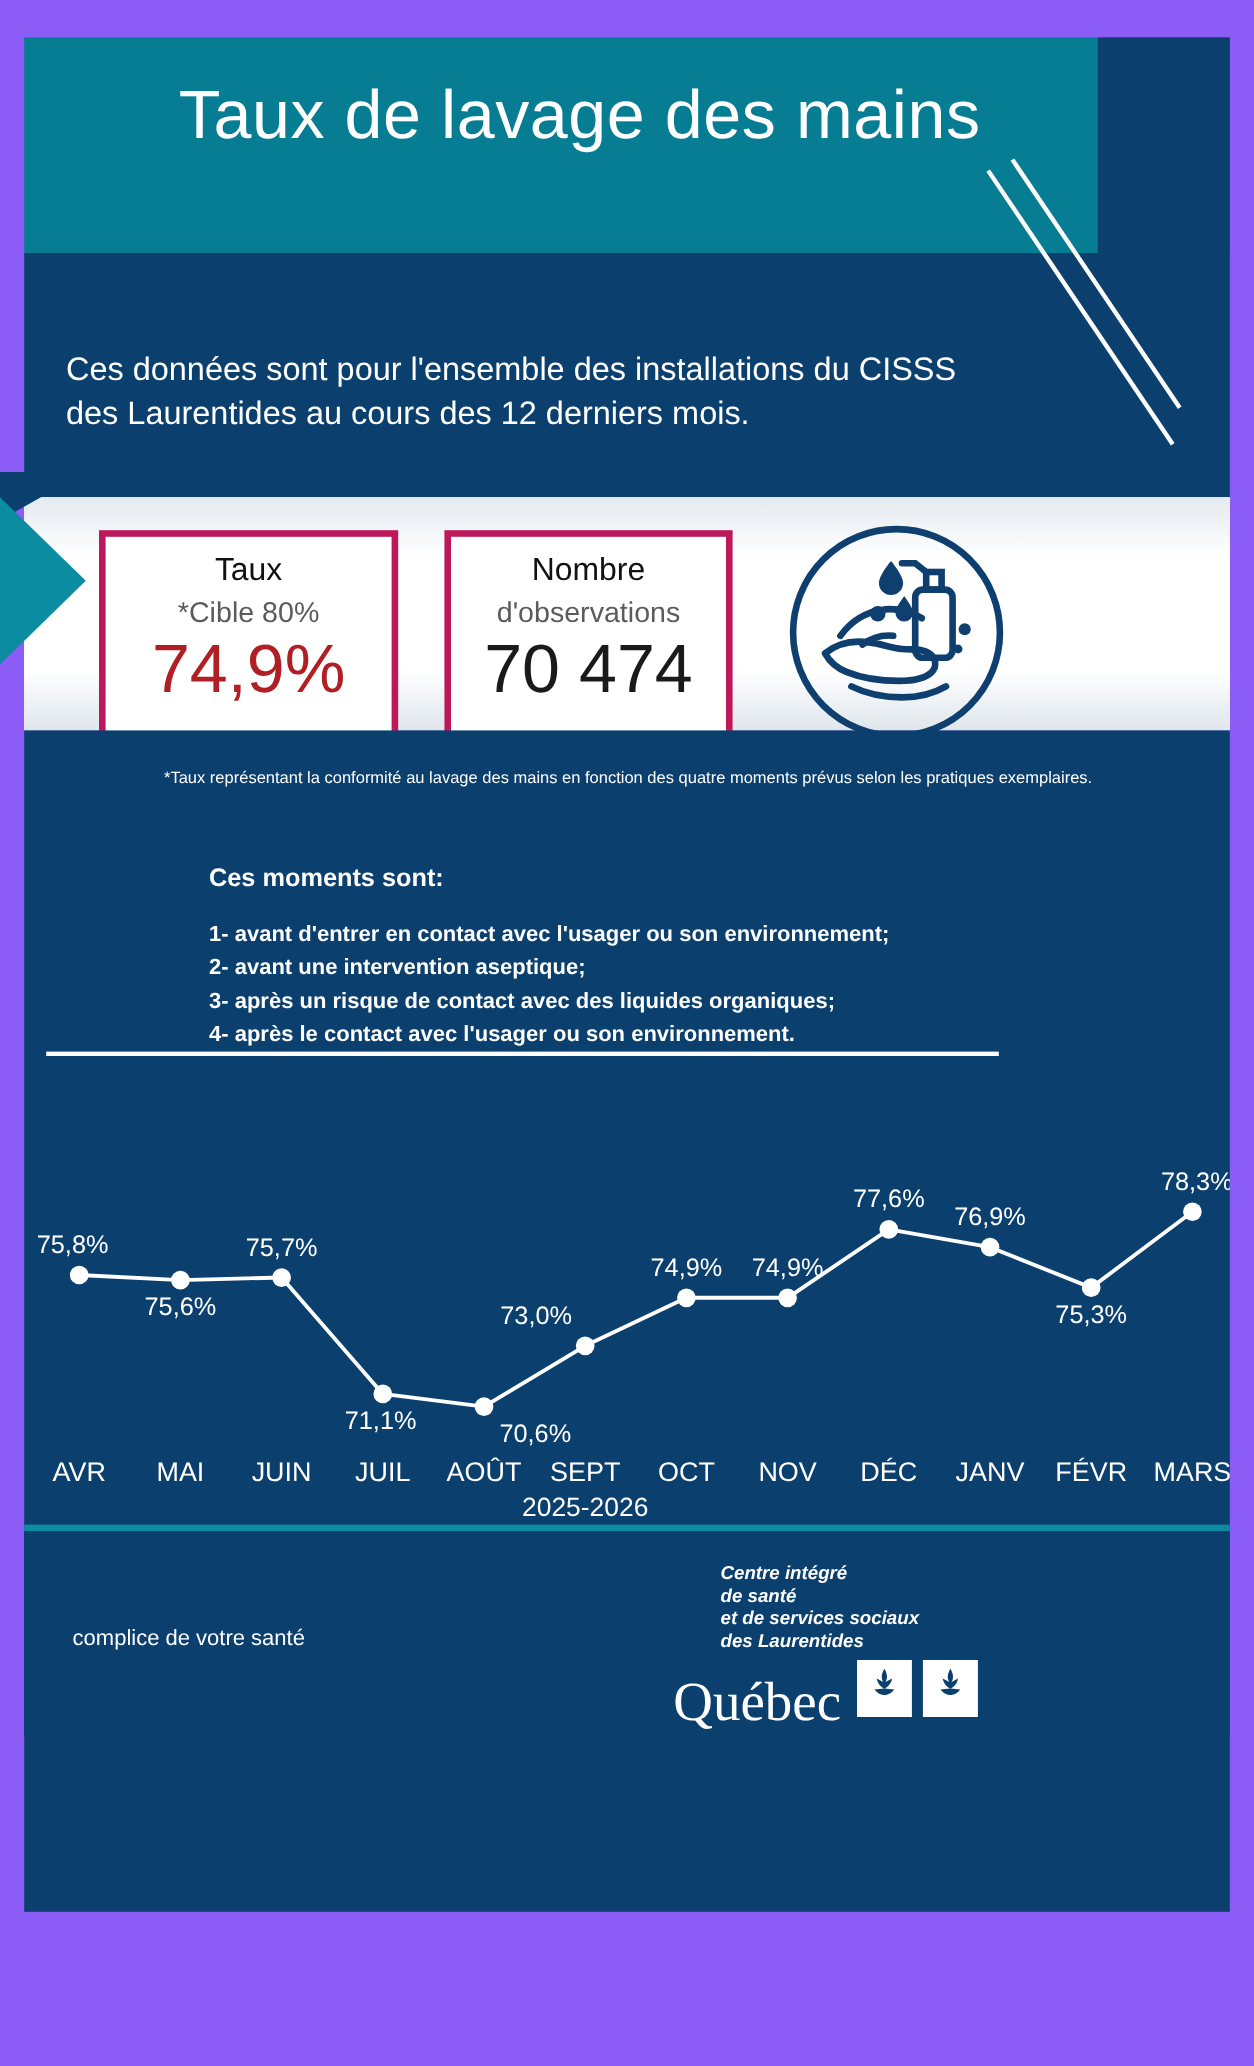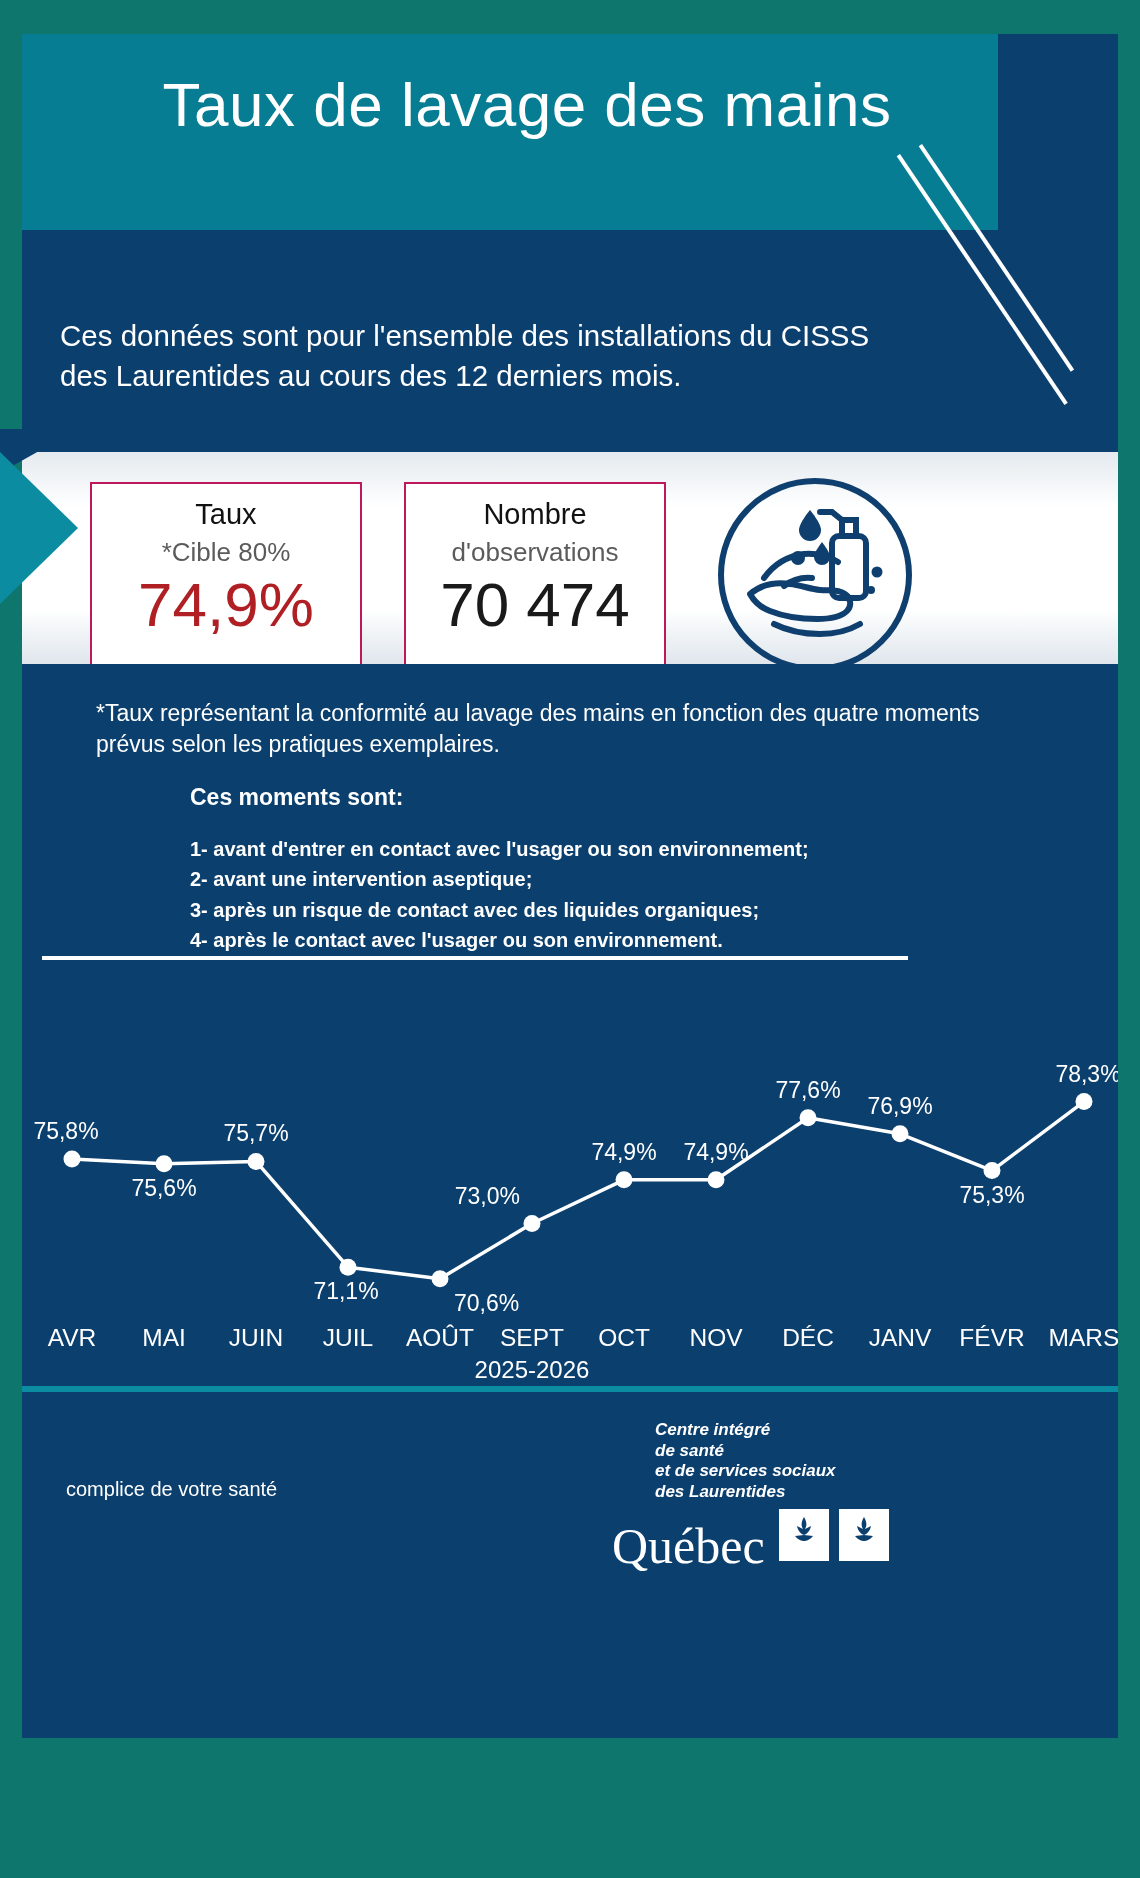--- a/index.html
+++ b/index.html
@@ -1,21 +1,21 @@
 <!DOCTYPE html>
 <html lang="fr"><head>
 <meta charset="utf-8">
 <title>Taux de lavage des mains</title>
 <style>
   html,body{margin:0;padding:0;background:#ffffff;}
   body{
     font-family:"Liberation Sans","DejaVu Sans",sans-serif;
     width:1140px;height:1878px;position:relative;overflow:hidden;
   }
-  .page{position:absolute;left:0;top:0;width:1140px;height:1878px;background:#0f766e;}
+  .page{position:absolute;left:0;top:0;width:1140px;height:1878px;background:#8b5cf6;}
 
   
   .frame{position:absolute;left:22px;top:34px;width:1096px;height:1800px;}
 
   
   .header{
     position:absolute;left:0;top:0;width:1096px;height:196px;
     background:#067d92;
   }
   .header-title{
@@ -63,21 +63,21 @@
     border-left:78px solid #0b8ca0;
   }
   .navy-wedge{
     position:absolute;left:-22px;top:395px;width:0;height:0;
     border-top:44px solid #0b3f6e;
     border-right:78px solid transparent;
   }
 
   .stat-box{
     position:absolute;top:448px;background:#ffffff;
-    border:2px solid #be185d;box-sizing:border-box;
+    border:6px solid #be185d;box-sizing:border-box;
     text-align:center;
   }
   .box-taux{left:68px;width:272px;height:194px;}
   .box-nombre{left:382px;width:262px;height:194px;}
 
   .stat-label1{margin-top:14px;font-size:29px;color:#111111;line-height:1.12;}
   .stat-label2{margin-top:8px;font-size:26px;color:#5b5b5b;line-height:1.12;}
   .stat-value{margin-top:4px;font-size:62px;line-height:1.05;font-weight:400;}
   .v-red{color:#b01f24;}
   .v-black{color:#1a1a1a;}
@@ -85,21 +85,21 @@
   
   .hand-icon{position:absolute;left:692px;top:440px;width:202px;height:202px;}
 
   
   .body-navy{
     position:absolute;left:0;top:630px;width:1096px;height:1074px;
     background:#0b3f6e;
   }
   .note{
     position:absolute;left:74px;top:664px;width:950px;
-    color:#ffffff;font-size:23px;line-height:1.35;
+    color:#ffffff;font-size:15px;line-height:1.35;text-align:center;
   }
   .moments-head{
     position:absolute;left:168px;top:750px;
     color:#ffffff;font-size:23px;font-weight:bold;
   }
   .moments-list{
     position:absolute;left:168px;top:800px;width:800px;
     color:#ffffff;font-size:20px;line-height:1.52;font-weight:bold;
   }
   .hr-white{

